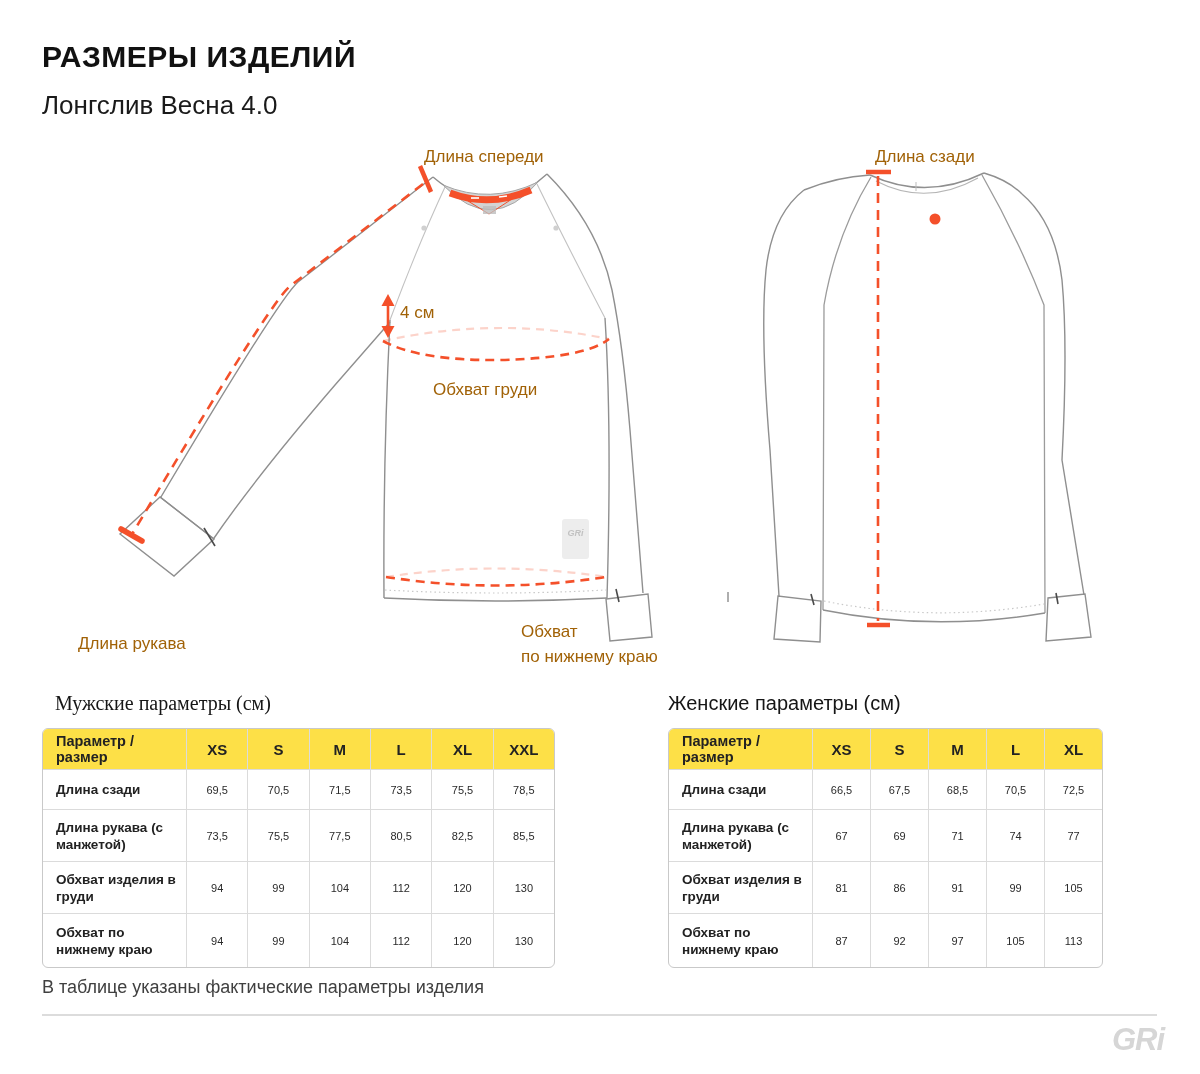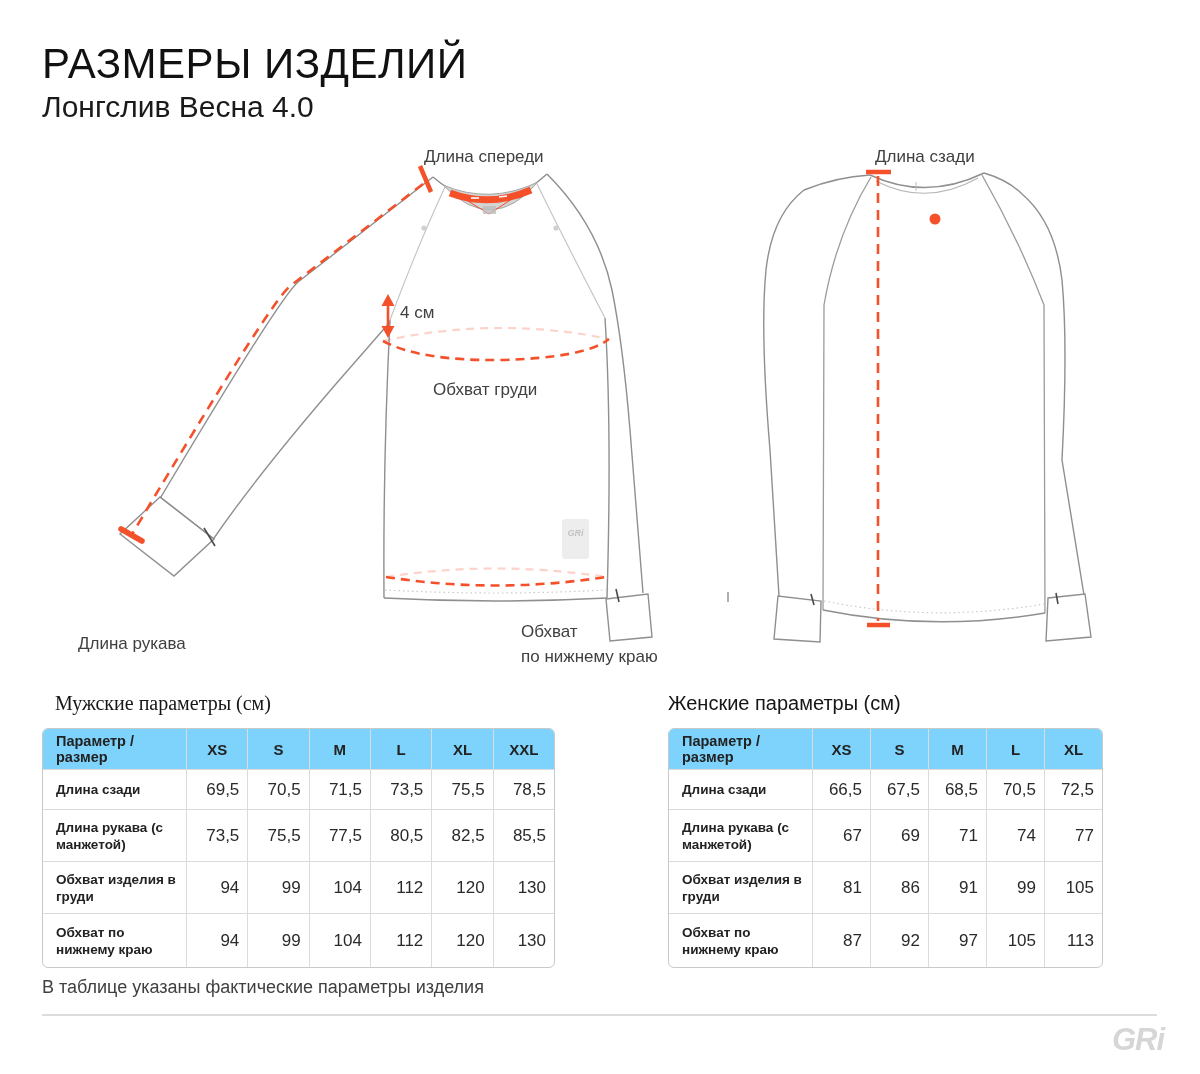--- a/index.html
+++ b/index.html
@@ -1,23 +1,23 @@
 <!DOCTYPE html>
 <html><head>
 <meta charset="utf-8">
 <style>
   html,body{margin:0;padding:0;background:#fff;}
   body{width:1200px;height:1074px;position:relative;overflow:hidden;
        font-family:"Liberation Sans", sans-serif;color:#1d1d1d;}
   .abs{position:absolute;}
   
-  .page-title{left:42px;top:40px;font-size:42px;font-weight:400;letter-spacing:.5px;color:#111;}
-  .page-subtitle{left:42px;top:90px;font-size:30px;font-weight:400;color:#1a1a1a;}
-  
-  .dlabel{font-size:17px;color:#404040;white-space:nowrap;}
+  .page-title{left:42px;top:40px;font-size:30px;font-weight:700;letter-spacing:.5px;color:#111;}
+  .page-subtitle{left:42px;top:90px;font-size:26px;font-weight:400;color:#1a1a1a;}
+  
+  .dlabel{font-size:17px;color:#a16207;white-space:nowrap;}
   .lbl-front{left:424px;top:147px;}
   .lbl-back{left:875px;top:147px;}
   .lbl-chest{left:433px;top:356px;margin-top:24px;}
   .lbl-3cm{left:400px;top:303px;}
   .lbl-sleeve{left:78px;top:634px;}
   .lbl-hem{left:521px;top:619px;line-height:25px;}
   
   .sec-title{font-size:20px;color:#161616;}
   .sec-men{left:55px;top:692px;font-family:Liberation Serif, serif;}
   .sec-women{left:668px;top:692px;}
@@ -26,24 +26,24 @@
   .tbl-men{left:42px;top:728px;width:511px;}
   .tbl-women{left:668px;top:728px;width:433px;}
   table{border-collapse:separate;border-spacing:0;width:100%;table-layout:fixed;}
   th,td{border-left:1px solid #dbdbdb;border-top:1px solid #dbdbdb;padding:4px 8px;vertical-align:middle;}
   th:first-child,td:first-child{border-left:none;}
   thead th{border-top:none;}
   thead tr{height:34px;}
   tbody tr{height:52px;}
   tbody tr:first-child{height:40px;}
   tbody tr:last-child{height:54px;}
-  thead th{font-size:15px;font-weight:700;color:#222;text-align:center;background:#7dd3fc;}
+  thead th{font-size:15px;font-weight:700;color:#222;text-align:center;background:#fde047;}
   thead th.param{ text-align:left;padding-left:13px;font-size:14.5px;}
   tbody th.param{ text-align:left;padding-left:13px;font-size:13.5px;font-weight:700;color:#222;line-height:17px;}
-  tbody td{font-size:17px;font-weight:400;color:#2a2a2a;text-align:right;}
+  tbody td{font-size:11px;font-weight:400;color:#2a2a2a;text-align:center;}
   
   .footnote{left:42px;top:977px;font-size:18px;color:#404040;}
   .divider{left:42px;top:1014px;width:1115px;height:2px;background:#dcdcdc;}
   .gri-logo{right:36px;top:1022px;font-size:31px;font-weight:700;font-style:italic;
             color:#d6d6d6;letter-spacing:-1px;}
   svg{display:block;}
 </style>
 </head>
 <body>
 

